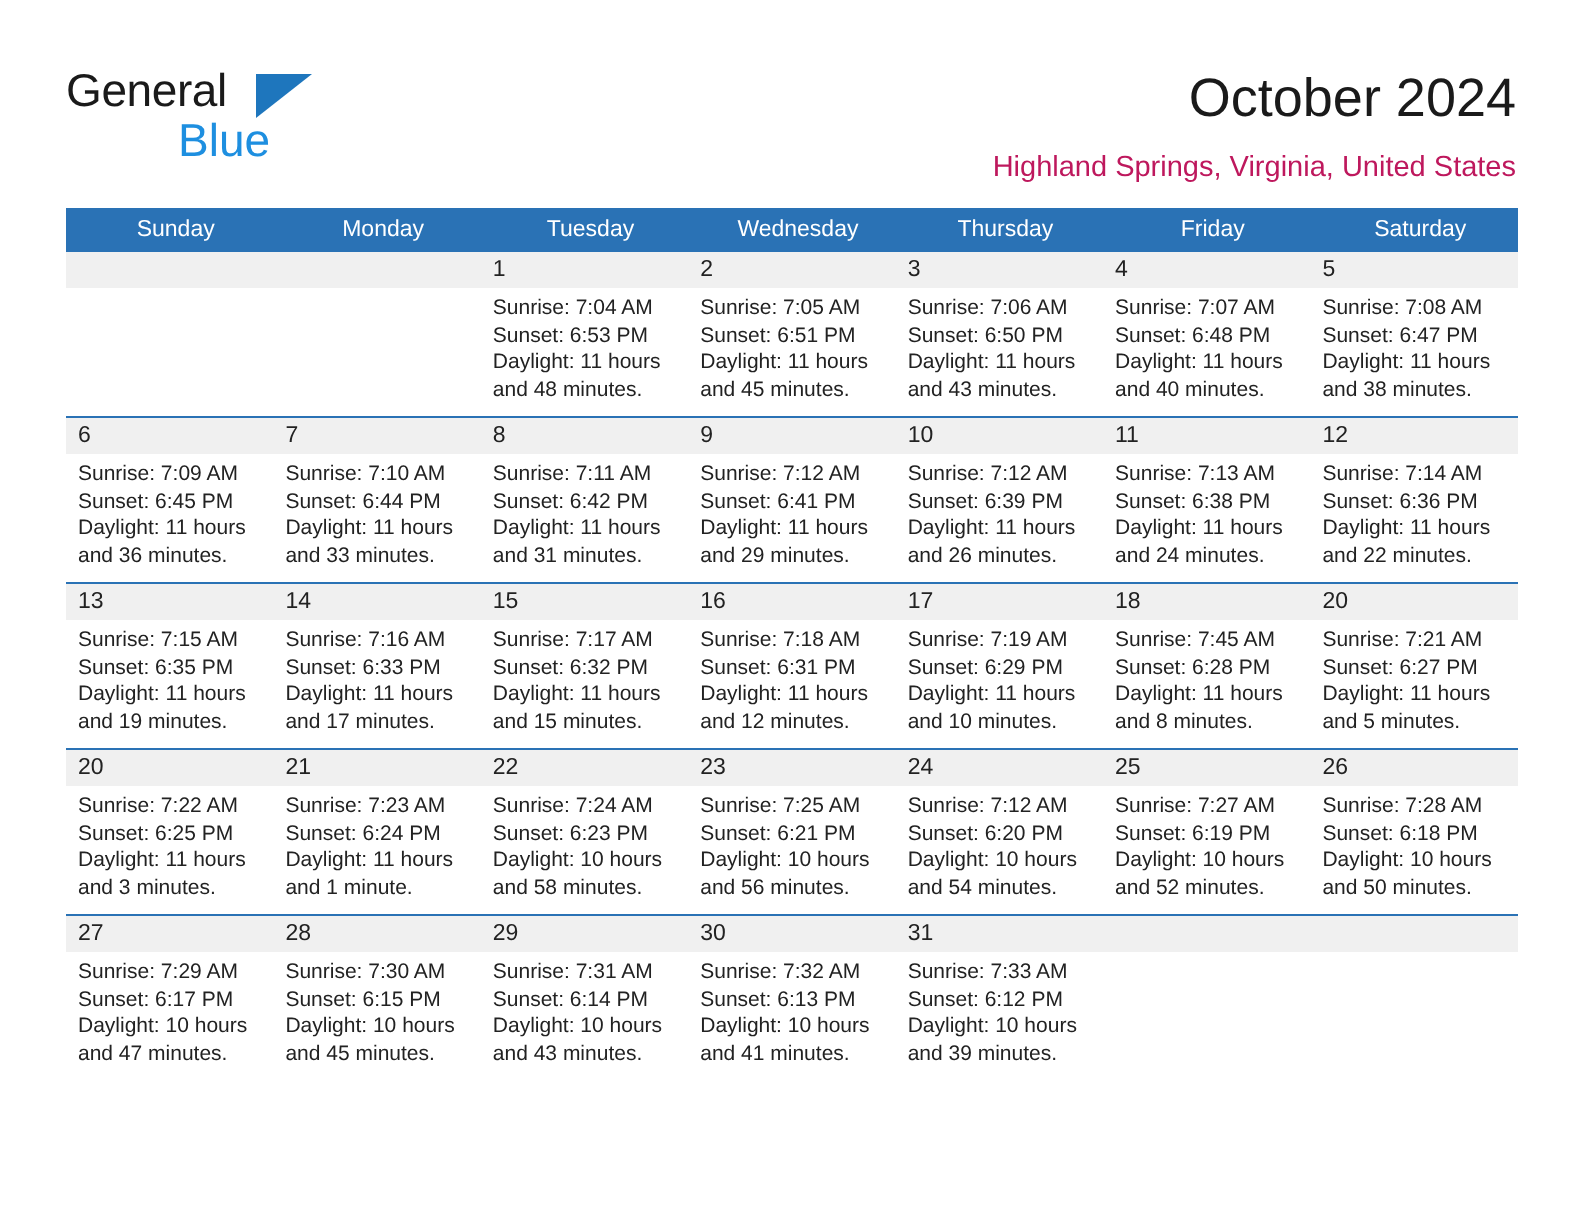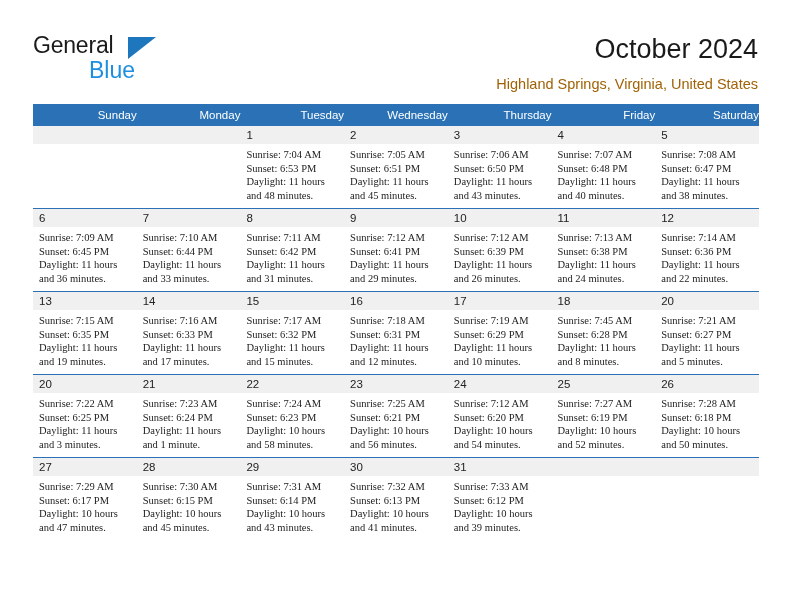--- a/index.html
+++ b/index.html
@@ -69,40 +69,40 @@
     font-size: 27px;
     color: #1a1a1a;
     text-align: right;
     white-space: nowrap;
   }
   .subtitle {
     position: absolute;
     right: 34px;
     top: 76px;
     font-size: 14.5px;
-    color: #a16207;
+    color: #be185d;
     text-align: right;
     white-space: nowrap;
   }
 
   
   .cal {
     position: absolute;
     left: 33px;
     top: 104px;
     width: 726px;
     border-collapse: collapse;
     table-layout: fixed;
   }
   .cal th {
     background: #2a72b5;
     color: #ffffff;
     font-size: 11.5px;
     font-weight: normal;
-    text-align: right;
+    text-align: center;
     padding: 5px 0 5px 6px;
     height: 12px;
     border: none;
   }
   .cal td {
     vertical-align: top;
     padding: 0;
     border: none;
     border-top: 1px solid #2a72b5;
     height: 82px;
@@ -120,21 +120,20 @@
     min-height: 12px;
   }
   .daynum.empty {
     color: transparent;
   }
   .info {
     padding: 4px 5px 0 6px;
     font-size: 10.5px;
     line-height: 13.6px;
     color: #222222;
-    font-family: Liberation Serif, serif;
   }
   .info div {
     white-space: nowrap;
   }
   .info .dl {
     white-space: normal;
   }
 </style>
 </head>
 <body>

